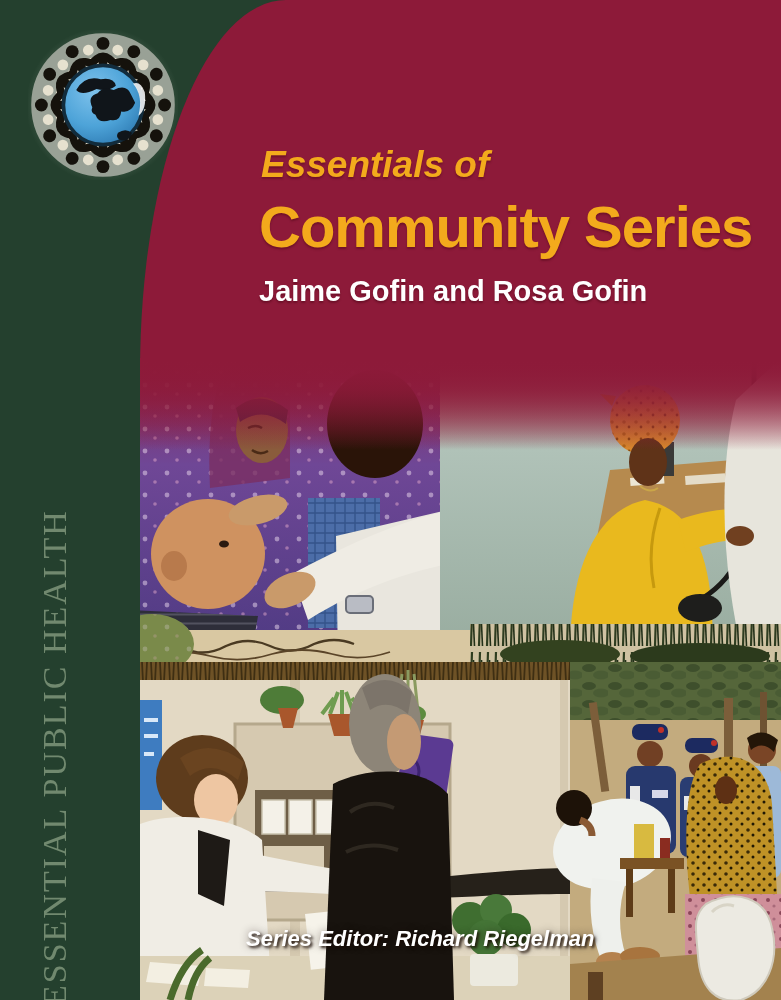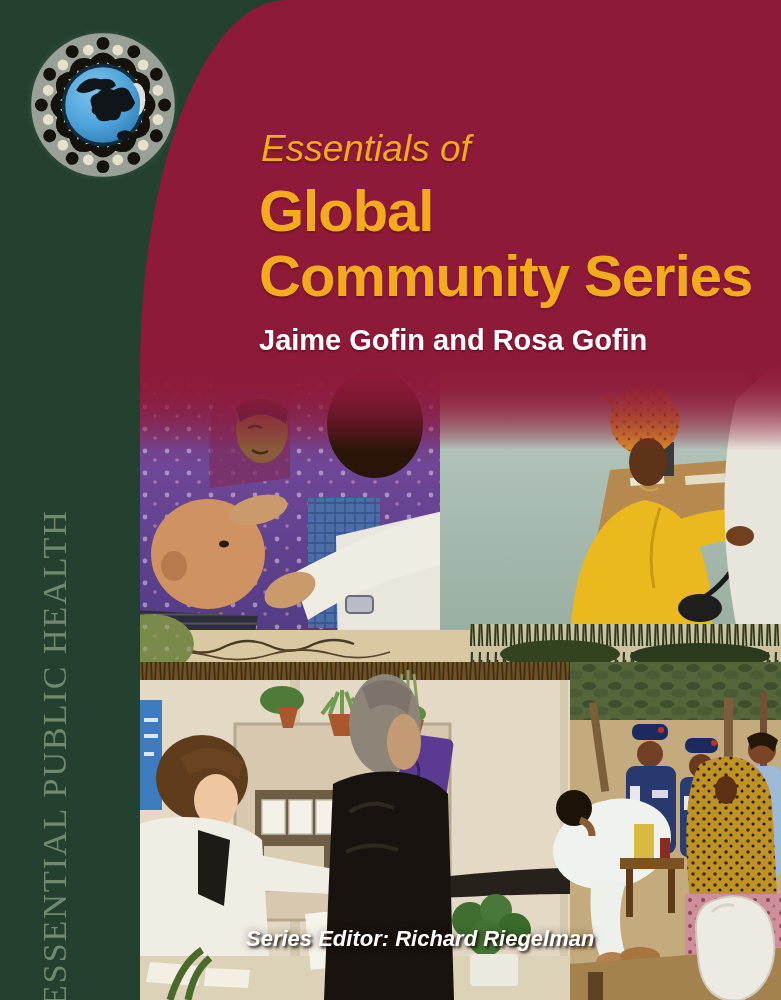--- a/index.html
+++ b/index.html
@@ -21,22 +21,22 @@
     position:absolute;left:36px;top:206px;width:64px;height:800px;
     writing-mode:vertical-rl;text-orientation:mixed;
     transform:rotate(180deg);
     font-family:"Liberation Serif", serif;
     font-size:34px;letter-spacing:2px;
     color:#71896f;white-space:nowrap;
   }
   
   .title-block{position:absolute;left:259px;top:128px;width:510px;color:#f3aa1c;}
   .kicker{
-    font-size:37px;font-weight:normal;font-style:italic;
-    margin:0 0 8px 2px;letter-spacing:0px;
+    font-size:37px;font-weight:bold;font-style:italic;
+    margin:16px 0 8px 2px;letter-spacing:0px;
     text-shadow:0 2px 2px rgba(60,0,15,.35);
   }
   .main-title{
     font-size:58px;font-weight:bold;line-height:65px;letter-spacing:-1px;
     text-shadow:0 2px 2px rgba(60,0,15,.35);
   }
   .authors{
     margin-top:16px;font-size:29px;font-weight:bold;color:#ffffff;
     text-shadow:0 2px 2px rgba(60,0,15,.4);
   }
@@ -121,21 +121,20 @@
         <path d="M84 96 Q91 91 97 96 Q96 104 87 103 Q81 101 84 96 Z" fill="#10151a"></path>
         <path d="M98 50 Q108 62 103 80 Q111 74 109 58 Q105 47 98 50 Z" fill="#ffffff" opacity="0.85"></path>
       </g>
     </svg>
   </div>
 
   <div class="spine">ESSENTIAL PUBLIC HEALTH</div>
 
   <div class="title-block">
     <div class="kicker">Essentials of</div>
-    <div class="main-title">Global</div>
     <div class="main-title">Community Series</div>
     <div class="authors">Jaime Gofin and Rosa Gofin</div>
   </div>
 
   <div class="montage">
 
     <svg width="641" height="304" viewBox="0 0 641 304">
       <defs>
         <linearGradient id="purpleG" x1="0" y1="0" x2="0" y2="1">
           <stop offset="0%" stop-color="#8c2a58"></stop>

